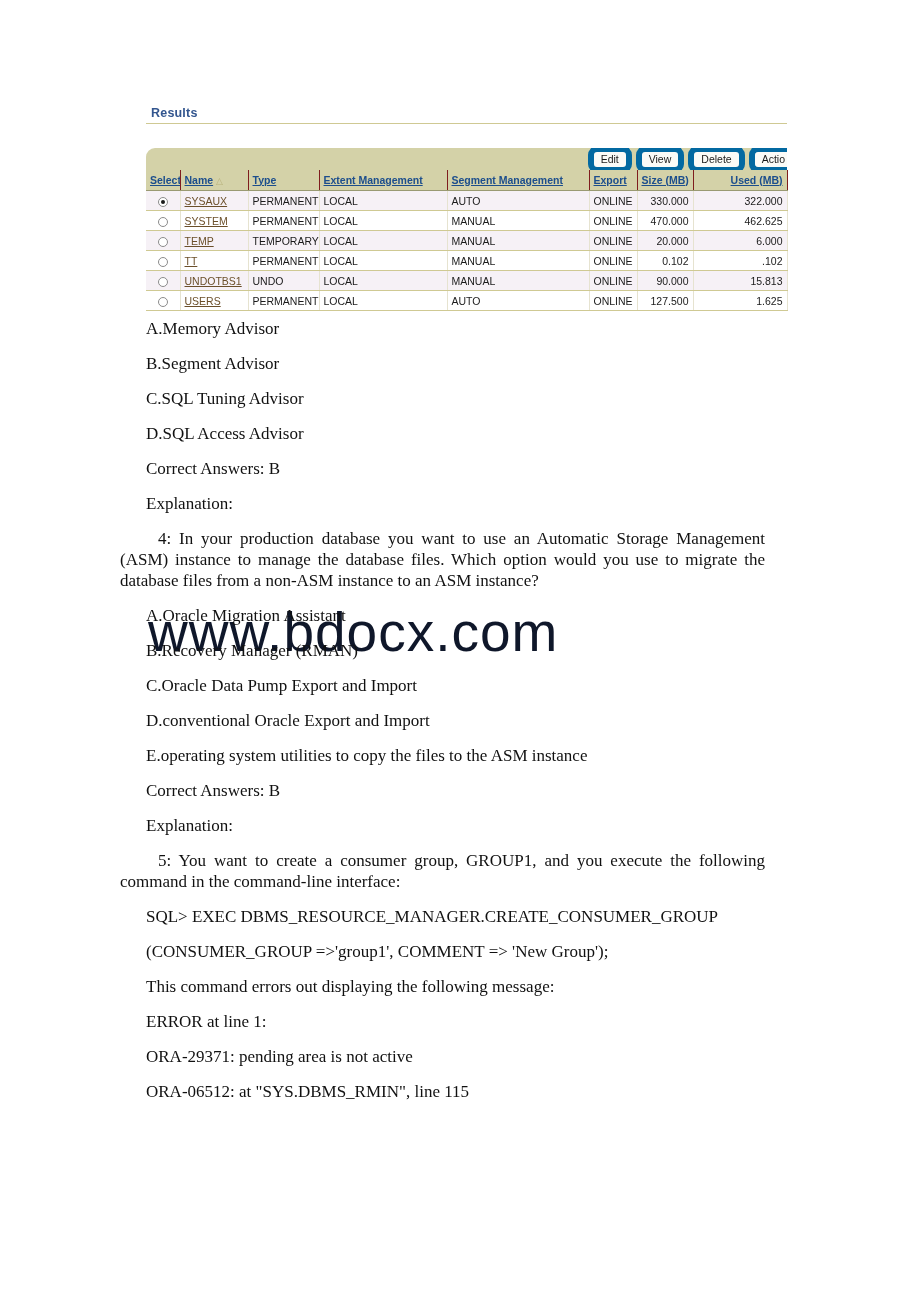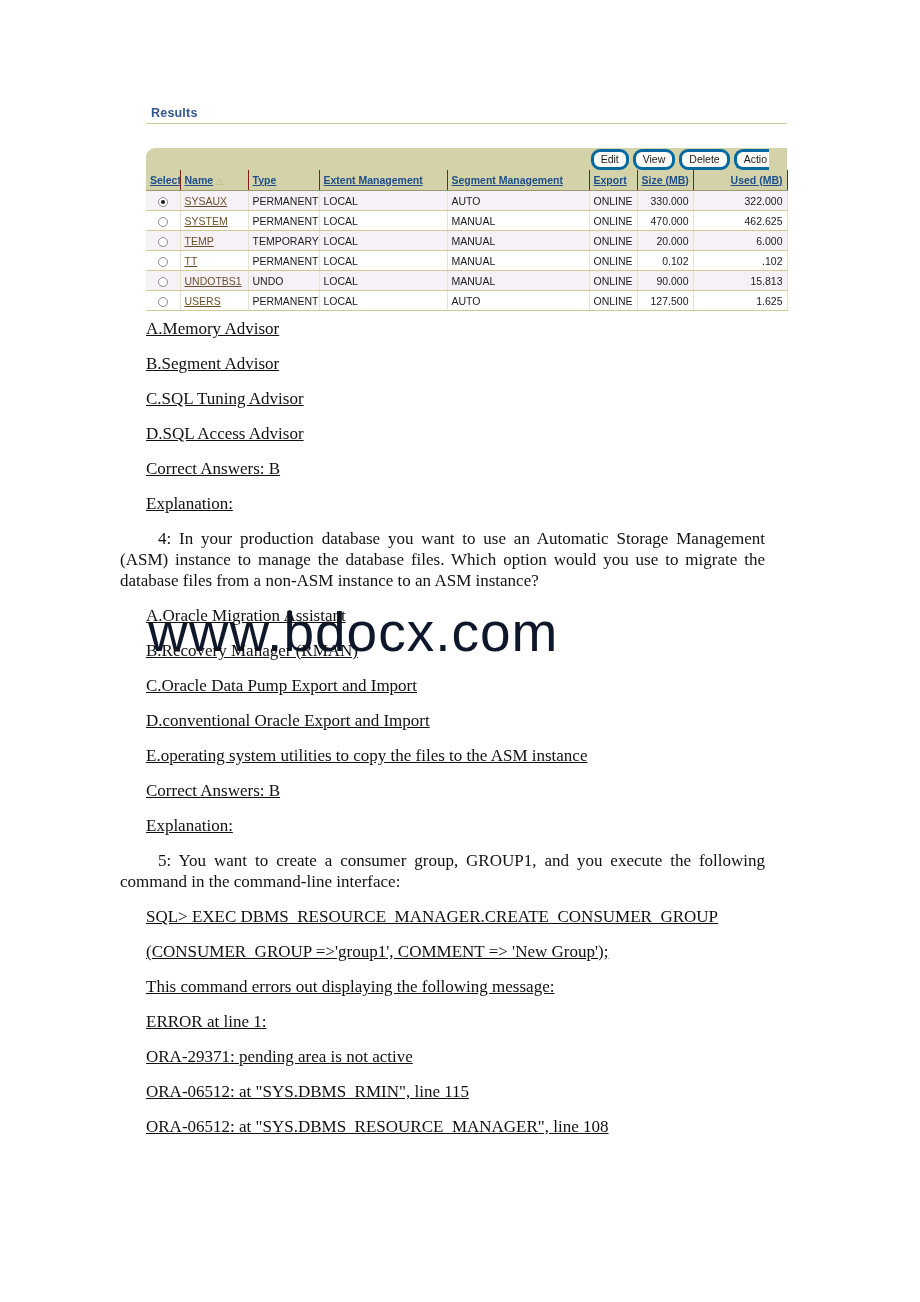--- a/index.html
+++ b/index.html
@@ -80,36 +80,36 @@
     display: flex;
     align-items: center;
     justify-content: flex-end;
     padding-right: 0;
     box-sizing: border-box;
     overflow: hidden;
   }
   .em-btn {
     display: inline-block;
     background: #fbfbf7;
-    border: 3px solid #0369a1;
+    border: 6px solid #0369a1;
     border-radius: 9px;
     font-size: 10.5px;
     line-height: 12px;
     padding: 1px 7px 2px 7px;
     color: #1a1a1a;
     margin-left: 4px;
     font-family: "Liberation Sans", "DejaVu Sans", sans-serif;
     white-space: nowrap;
   }
   .em-btn-cut {
     border-top-right-radius: 0;
     border-bottom-right-radius: 0;
     border-right: none;
     padding-right: 2px;
-    margin-right: 18px;
+    margin-right: 0;
   }
 
   
   table.em-table {
     border-collapse: collapse;
     width: 641px;
     table-layout: fixed;
     font-size: 10.5px;
     font-family: "Liberation Sans", "DejaVu Sans", sans-serif;
   }
@@ -193,21 +193,20 @@
     width: 920px;
     z-index: 1;
   }
   .ln {
     font-family: "Liberation Serif", "DejaVu Serif", serif;
     font-size: 17px;
     line-height: 21px;
     color: #111111;
     margin: 0;
     padding: 0 0 0 0;
-    text-decoration: underline;
   }
   .ln.indent { padding-left: 146px; margin-bottom: 14px; }
   .para {
     font-family: "Liberation Serif", "DejaVu Serif", serif;
     font-size: 17px;
     line-height: 21px;
     color: #111111;
     margin: 0 0 14px 12px;
     padding: 0 155px 0 108px;
     text-indent: 38px;
@@ -347,17 +346,16 @@
     <p class="ln indent">Explanation:</p>
 
     <p class="para">5: You want to create a consumer group, GROUP1, and you execute the following command in the command-line interface:</p>
 
     <p class="ln indent">SQL&gt; EXEC DBMS_RESOURCE_MANAGER.CREATE_CONSUMER_GROUP</p>
     <p class="ln indent">(CONSUMER_GROUP =&gt;'group1', COMMENT =&gt; 'New Group');</p>
     <p class="ln indent">This command errors out displaying the following message:</p>
     <p class="ln indent">ERROR at line 1:</p>
     <p class="ln indent">ORA-29371: pending area is not active</p>
     <p class="ln indent">ORA-06512: at "SYS.DBMS_RMIN", line 115</p>
-    <p class="ln indent">ORA-06512: at "SYS.DBMS_RESOURCE_MANAGER", line 108</p>
 
   </div>
 
 </div>
 
 </body></html>

